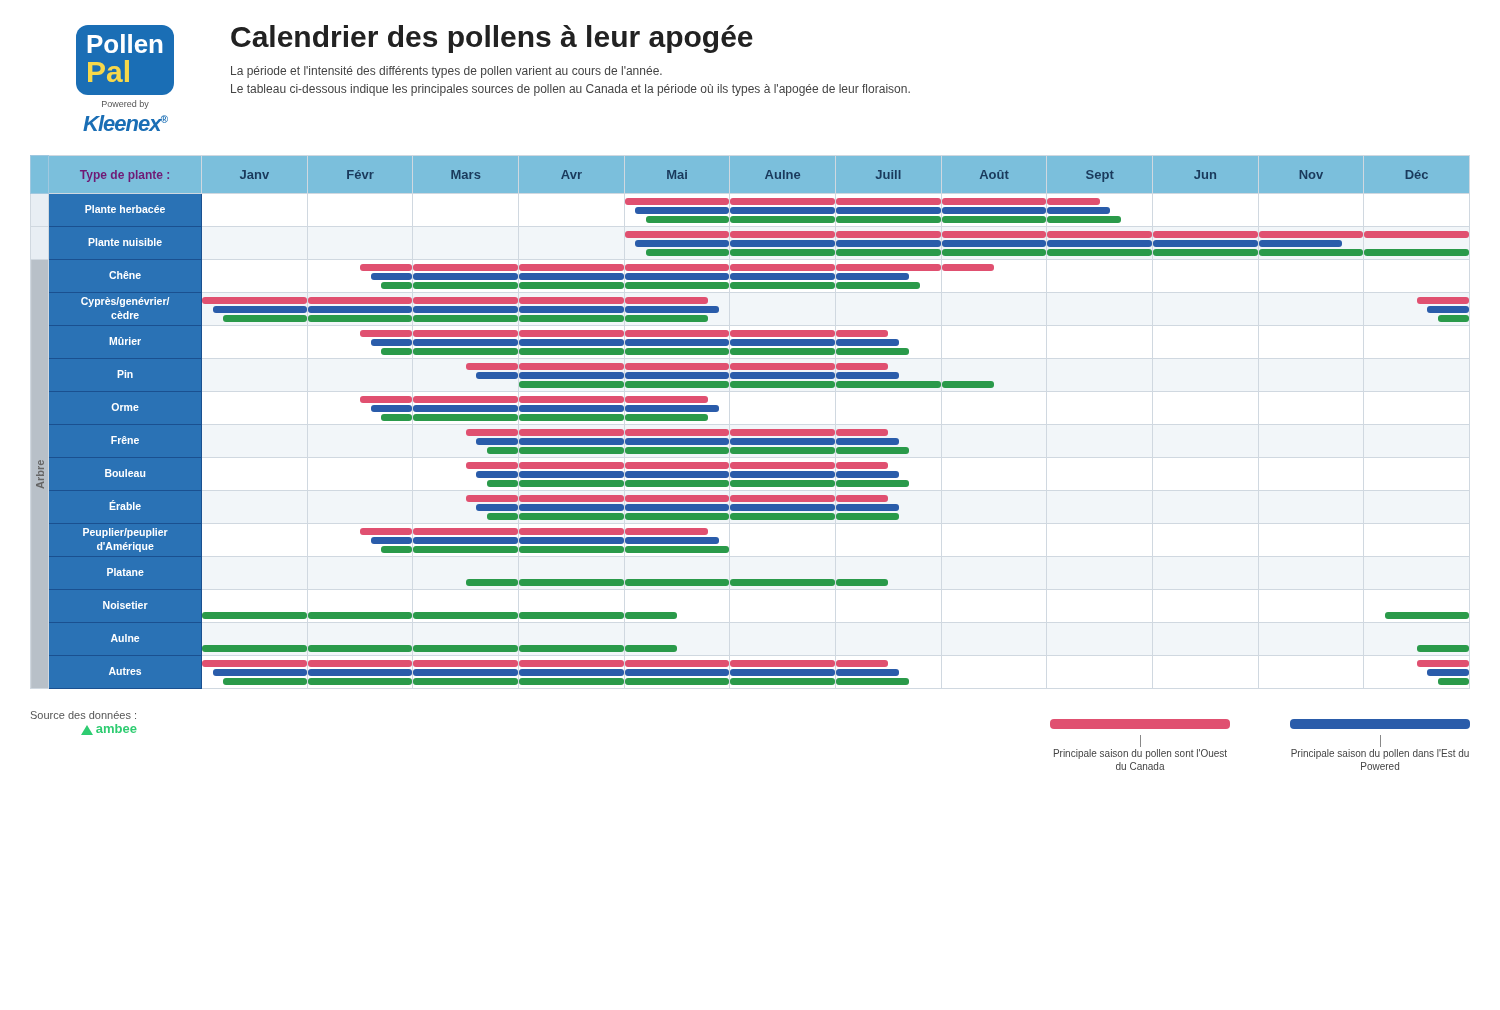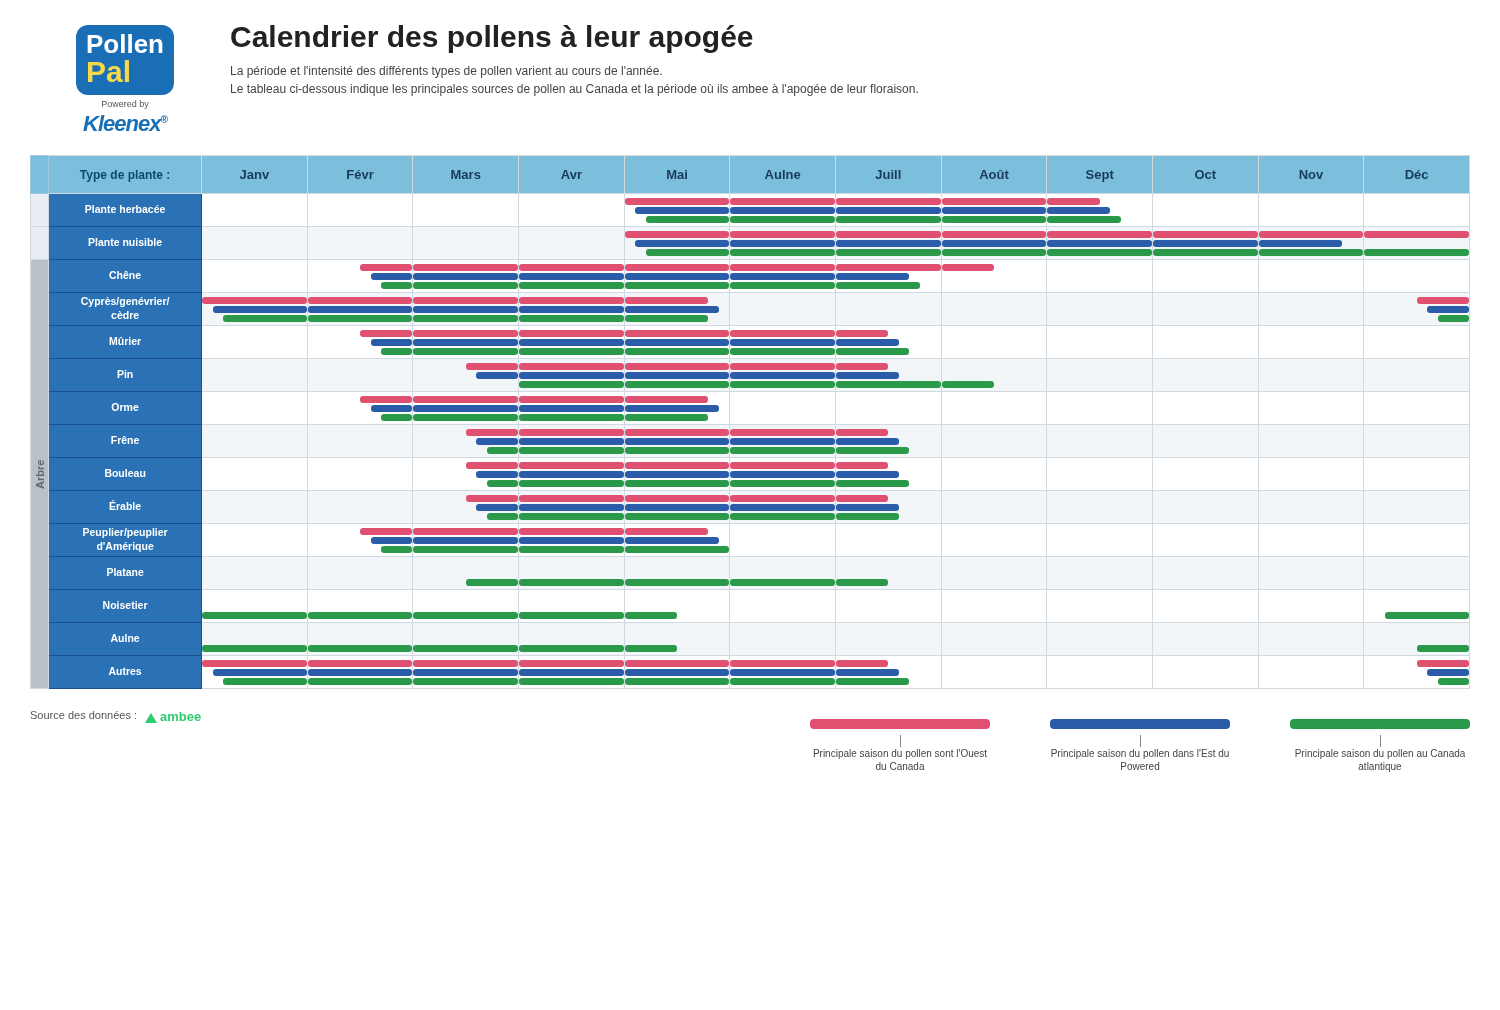--- a/index.html
+++ b/index.html
@@ -107,21 +107,21 @@
       font-size: 13px;
       font-weight: 700;
       text-align: center;
       height: 38px;
       padding: 4px 2px;
     }
     .calendar-table thead th.col-type {
       background: #7bbfdc;
       font-size: 12px;
       font-weight: 700;
-      color: #0c4a6e;
+      color: #701a75;
     }
 
     
     .calendar-table tbody td {
       height: 32px;
       background: #fff;
     }
     .calendar-table tbody tr:nth-child(even) td {
       background: #f4f8fb;
     }
@@ -163,25 +163,26 @@
       align-items: flex-start;
       font-size: 10px;
       color: #444;
       text-align: center;
       line-height: 1.3;
       max-width: 180px;
     }
 
     .source-line {
       display: flex;
-      align-items: flex-start;
+      align-items: flex-end;
       font-size: 11px;
       color: #555;
       margin-top: 8px;
-      gap: 8px;
+      gap: 0;
+      flex-direction: column;
     }
 
     .footer-row {
       display: flex;
       align-items: flex-start;
       justify-content: space-between;
       margin-top: 12px;
     }
 
     .ambee-logo {
@@ -213,21 +214,21 @@
       </div>
       <div class="powered-by">Powered by</div>
       <div class="kleenex-logo">
         <span>Kleenex</span><span class="kleenex-reg">®</span>
       </div>
     </div>
     <div class="header-text">
       <div class="header-title">Calendrier des pollens à leur apogée</div>
       <div class="header-subtitle">
         <span>La période et l'intensité des différents types de pollen varient au cours de l'année.</span><br>
-        <span>Le tableau ci-dessous indique les principales sources de pollen au Canada et la période où ils ambee à l'apogée de leur floraison.</span>
+        <span>Le tableau ci-dessous indique les principales sources de pollen au Canada et la période où ils types à l'apogée de leur floraison.</span>
       </div>
     </div>
   </div>
 
   <table class="calendar-table" id="calendar-table">
     <colgroup>
       <col style="width:18px">
       <col style="width:152px">
       <col style="width:105px">
       <col style="width:105px">
@@ -248,21 +249,21 @@
         <th class="col-type">Type de plante :</th>
         <th>Janv</th>
         <th>Févr</th>
         <th>Mars</th>
         <th>Avr</th>
         <th>Mai</th>
         <th>Aulne</th>
         <th>Juill</th>
         <th>Août</th>
         <th>Sept</th>
-        <th>Oct</th>
+        <th>Jun</th>
         <th>Nov</th>
         <th>Déc</th>
       </tr>
     </thead>
     <tbody id="table-body">
 
     <tr>
           <td style="background: rgb(232, 238, 244); border: 1px solid rgb(208, 216, 224);"></td>
           <td class="label-cell" style="background: rgb(42, 114, 181); color: rgb(255, 255, 255); font-size: 10.5px; font-weight: 700; text-align: center; padding: 2px 4px; line-height: 1.3; vertical-align: middle; border: 1px solid rgb(26, 80, 144);">Plante herbacée</td>
           <td style="position: relative; height: 32px; padding: 0px; border: 1px solid rgb(208, 216, 224); background: rgb(255, 255, 255);">
@@ -1172,22 +1173,15 @@
           <span>Principale saison du pollen sont l'Ouest du Canada</span>
         </div>
       </div>
       <div class="legend-item">
         <div class="legend-bar" style="background: #2a5caa;"></div>
         <div style="width:1px; height:12px; background:#888; margin: 0 auto;"></div>
         <div class="legend-bracket">
           <span>Principale saison du pollen dans l'Est du Powered</span>
         </div>
       </div>
-      <div class="legend-item">
-        <div class="legend-bar" style="background: #2a9a4a;"></div>
-        <div style="width:1px; height:12px; background:#888; margin: 0 auto;"></div>
-        <div class="legend-bracket">
-          <span>Principale saison du pollen au Canada atlantique</span>
-        </div>
-      </div>
     </div>
   </div>
 </div>
 
 </body></html>

